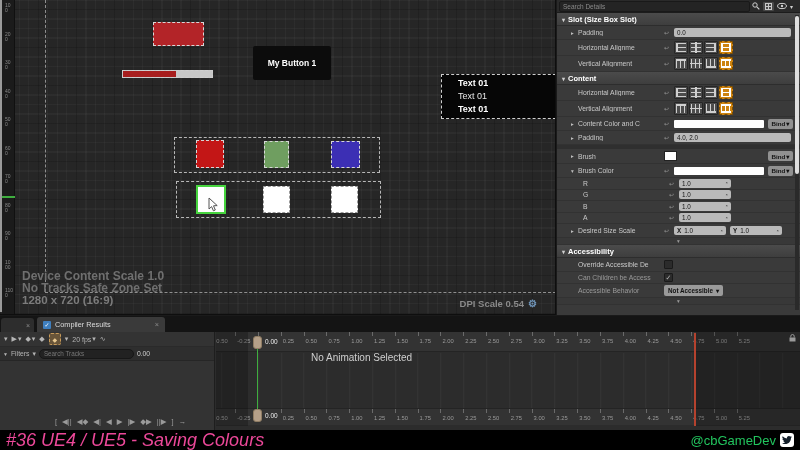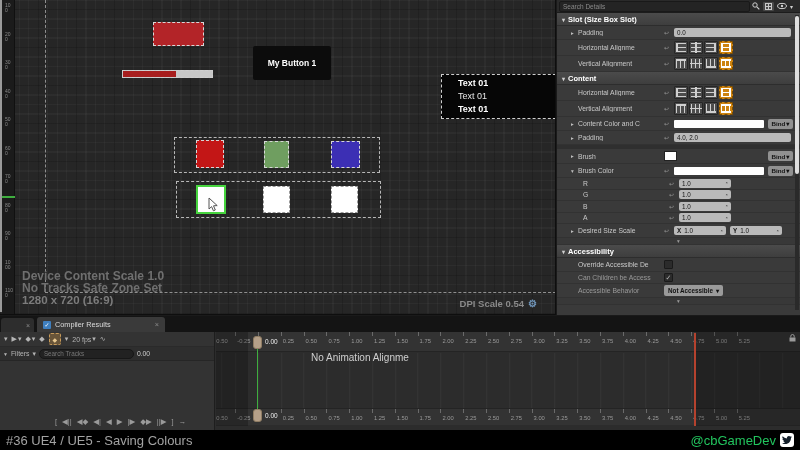--- a/index.html
+++ b/index.html
@@ -171,21 +171,21 @@
   .phlab { position:absolute; left:49px; color:#f0f0f0; font-size:6.5px; }
   .phlab.t { top:6px; } .phlab.b { top:80px; }
   .endline { position:absolute; left:478px; top:1px; width:2px; height:93px; background:#b5422e; }
   .dim-zone { position:absolute; top:0; height:94px; background:rgba(0,0,0,.22); }
   .dim-zone.l { left:0; width:32px; } .dim-zone.r { left:480px; width:104px; }
   .locki { position:absolute; right:4px; top:2px; }
 
   
   .footer { position:absolute; left:0; top:430px; width:800px; height:20px; background:#000;
     display:flex; align-items:center; padding:0 6px; }
-  .ftitle { color:#a3a3a3; font-size:13px; }
+  .ftitle { color:#ec4899; font-size:18px;font-style:italic; }
   .fright { margin-left:auto; display:flex; align-items:center; gap:4px; }
   .fhandle { color:#22c55e; font-size:13px; }
   .twico { width:14px; height:14px; background:#fff; border-radius:3px;
     display:flex; align-items:center; justify-content:center; }
 </style>
 </head>
 <body>
 
 <div class="stage">
 
@@ -595,21 +595,21 @@
           </div>
             <div class="tick">
             <span class="tlab">5.00</span>
           </div>
             <div class="tick">
             <span class="tlab">5.25</span>
           </div>
           </div>
       </div>
       <div class="track"></div>
-      <div class="noanim">No Animation Alignme</div>
+      <div class="noanim">No Animation Selected</div>
       <div class="ruler bot">
         <div class="tickrow">
             <div class="tick">
             <span class="tlab">-0.50</span>
           </div>
             <div class="tick">
             <span class="tlab">-0.25</span>
           </div>
             <div class="tick">
             <span class="tlab"></span>

